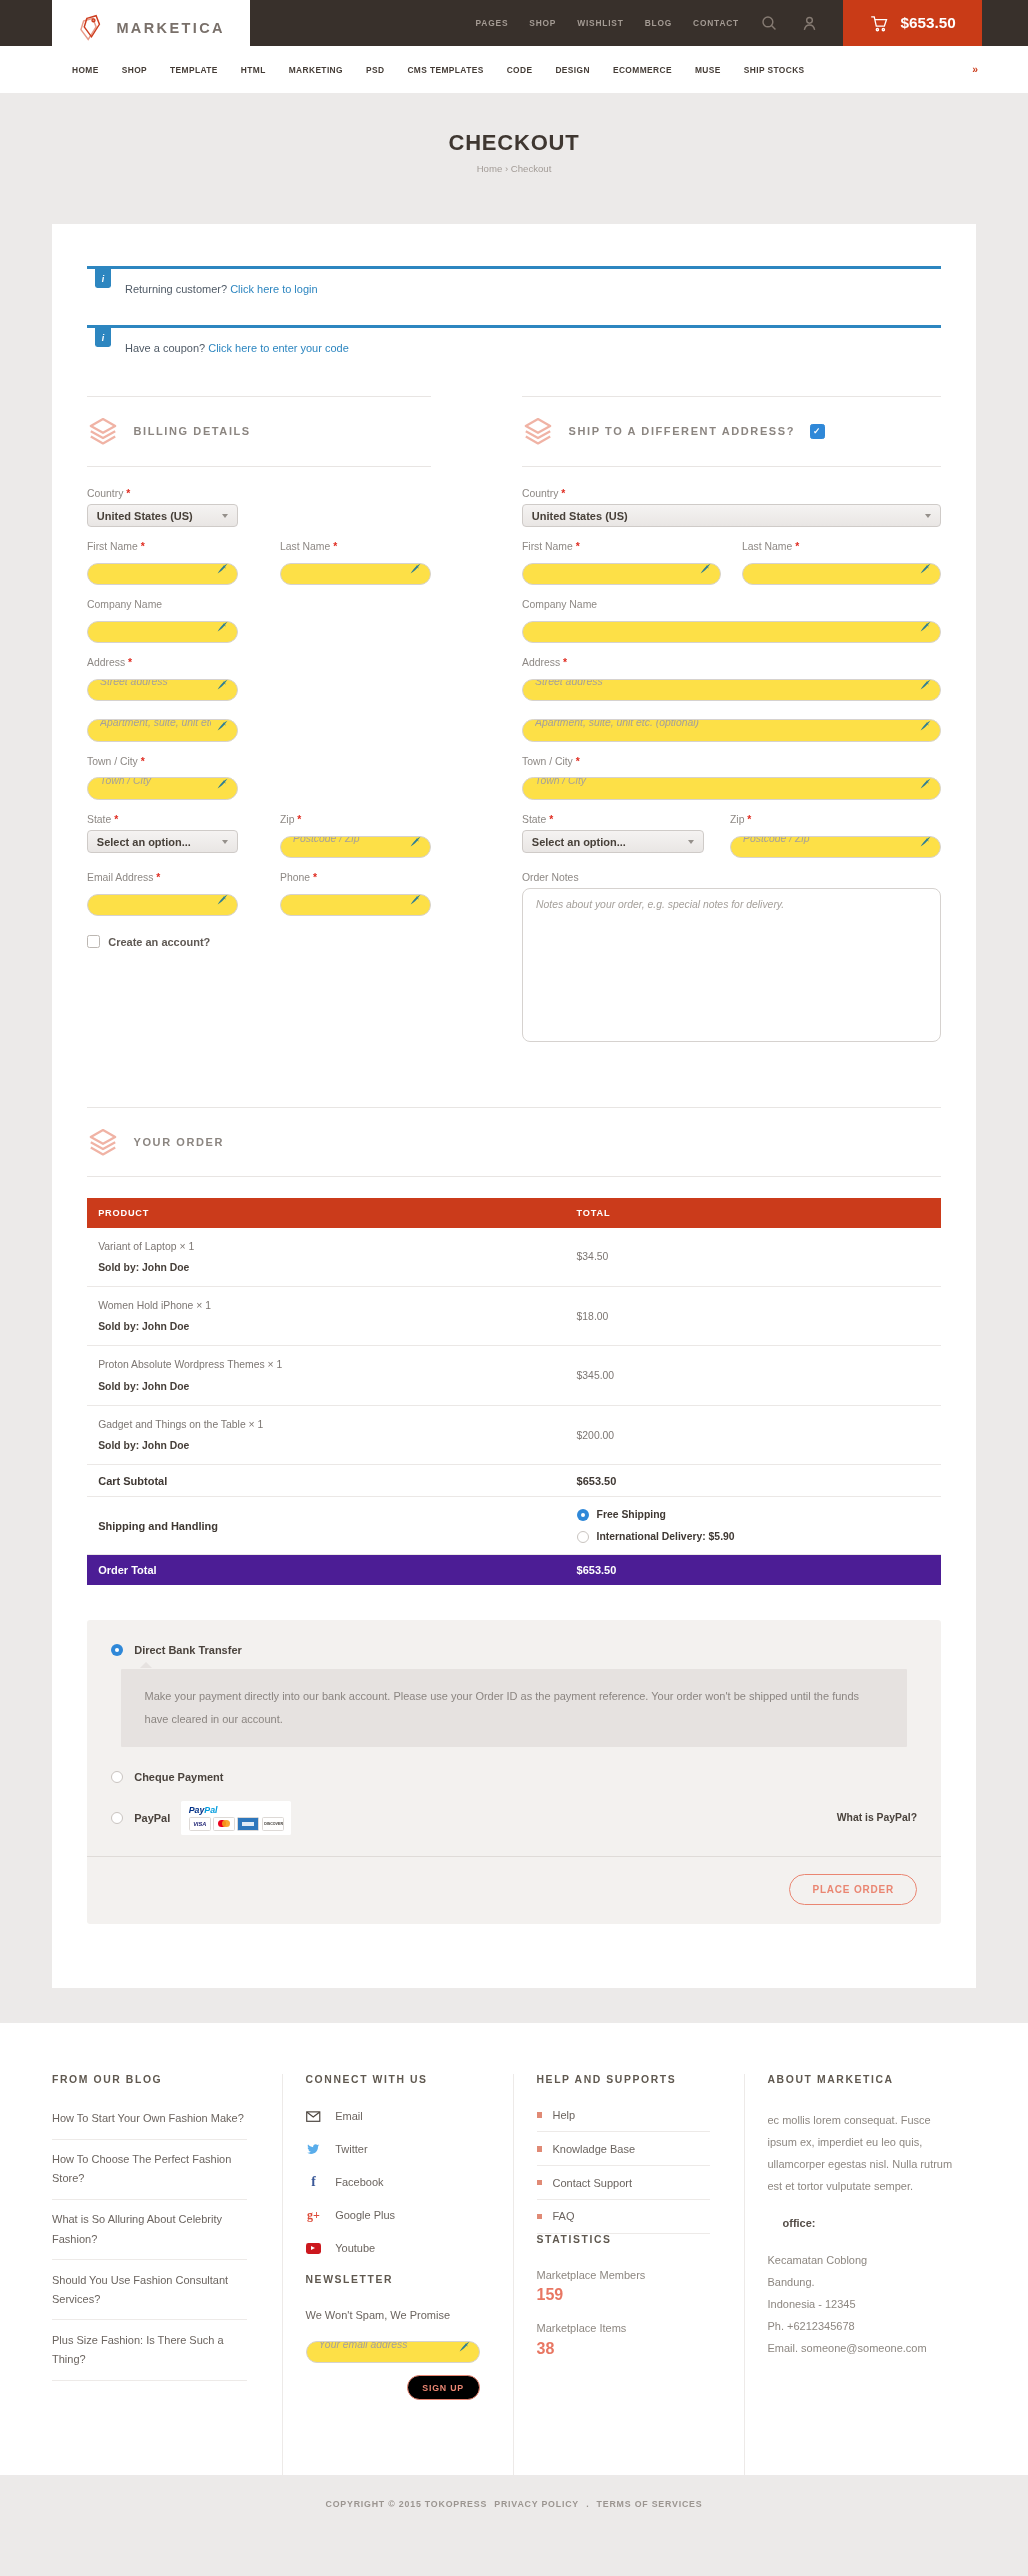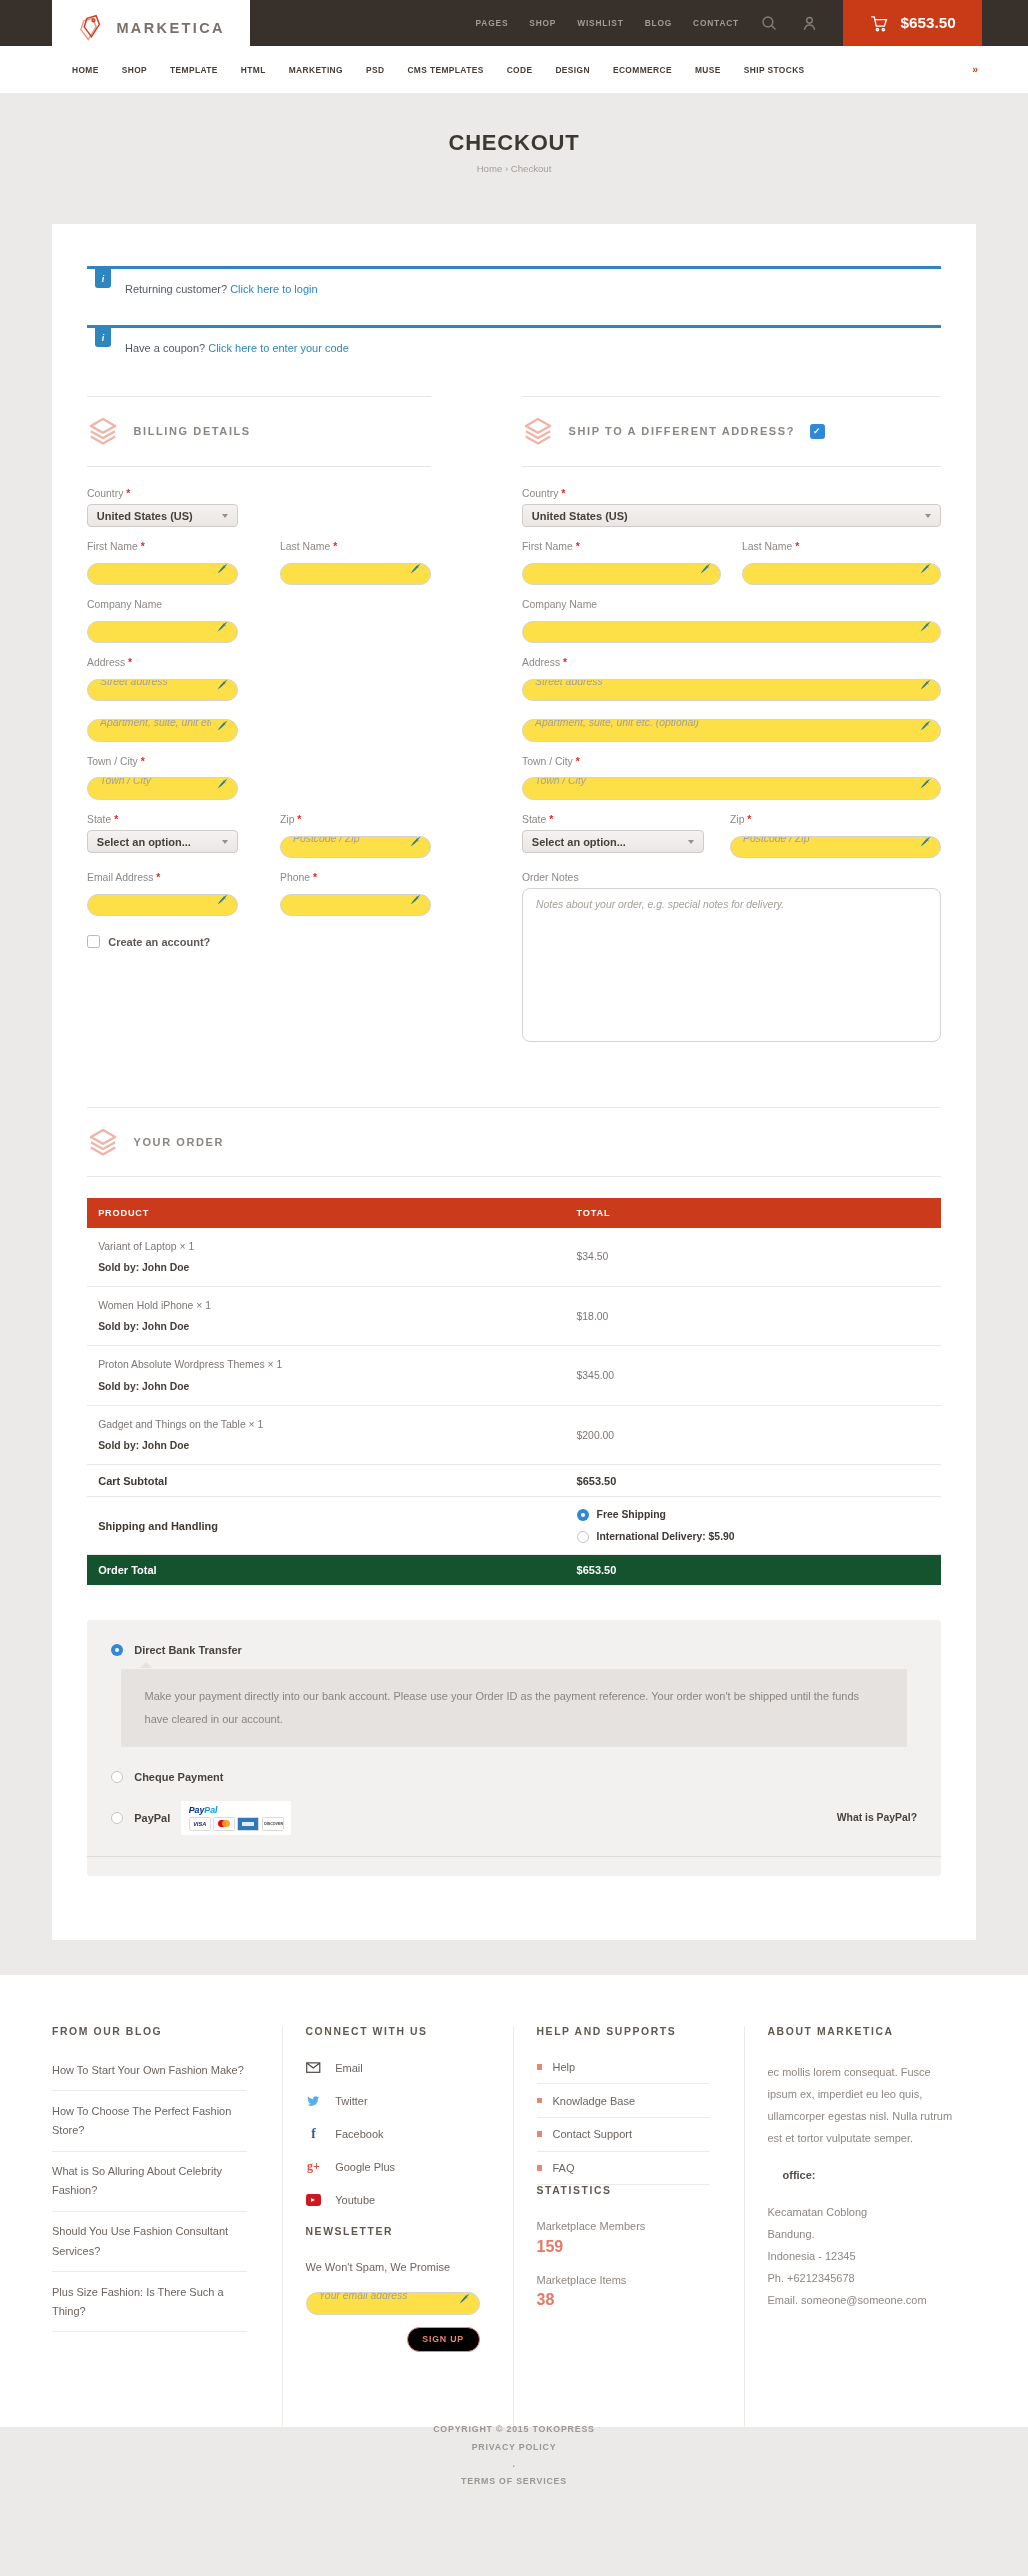--- a/index.html
+++ b/index.html
@@ -61,21 +61,21 @@
   .sold{font-weight:bold;color:#453e38;}
   .sub-row td{font-weight:bold;color:#3f3833;font-size:11px;padding:9.6px 11.2px;}
   .ship-row td{padding:11.2px;}
   .ship-label{font-weight:bold;color:#3f3833;font-size:11px;}
   .radio-line{display:flex;align-items:center;gap:8px;font-size:10.4px;font-weight:bold;color:#3f3833;}
   .radio-line + .radio-line{margin-top:10.4px;}
   .radio{width:12px;height:12px;border-radius:50%;box-sizing:border-box;display:inline-flex;align-items:center;justify-content:center;cursor:pointer;flex:none;}
   .radio.on{background:#2f88d8;}
   .radio.on .dot{width:4px;height:4px;border-radius:50%;background:#fff;}
   .radio.off{background:#fff;border:0.8px solid #c9c4c0;}
-  .total-row td{background:#14532d;color:#fff;font-weight:bold;font-size:11px;padding:8.8px 11.2px;border-bottom:none;}
+  .total-row td{background:#4c1d95;color:#fff;font-weight:bold;font-size:11px;padding:8.8px 11.2px;border-bottom:none;}
   
   .payment{background:#f3f1ef;border-radius:3.2px;padding:24px 24px 19px;margin-top:35px;}
   .pay-row{display:flex;align-items:center;gap:11.2px;font-size:11px;font-weight:bold;color:#4a433d;}
   .bank-desc{background:#e6e2e0;border-radius:1px;padding:16px 24px;margin:13px 9.6px 24px;position:relative;font-size:11px;color:#8b8581;line-height:2.1;}
   .bank-desc .pointer{position:absolute;top:-6.4px;left:19px;width:0;height:0;border-left:6.4px solid transparent;border-right:6.4px solid transparent;border-bottom:6.4px solid #e6e2e0;}
   .cheque-row{margin-bottom:17.7px;}
   .pp-box{background:#fff;padding:4px 7.2px;display:flex;flex-direction:column;gap:2.4px;border-radius:1.6px;}
   .pp-logo{font-size:8.8px;font-weight:bold;font-style:italic;color:#013087;}
   .pp-logo .pal{color:#019cde;}
   .chips{display:flex;gap:2.4px;}
@@ -116,21 +116,21 @@
   .help-item{display:flex;align-items:center;gap:10.4px;padding:10.4px 0;border-bottom:0.8px solid #edeae8;font-size:11px;color:#6b645f;width:94%;}
   .help-item:first-of-type{padding-top:0;}
   .bullet{width:5.6px;height:5.6px;background:#e08a75;flex:none;}
   .stats-head{margin-top:35px;}
   .stat-label{font-size:11px;color:#8d8781;margin:0 0 5.6px;}
   .stat-value{font-size:16px;font-weight:bold;color:#e87763;margin:0 0 17.7px;}
   .about-text{font-size:11px;color:#8d8781;line-height:2;margin:0 0 13px;width:190px;}
   .office-label{font-weight:bold;color:#554e48;font-size:11px;margin:15px;line-height:2;}
   .about-line{font-size:11px;color:#8d8781;line-height:2;margin:0;}
   
-  .copyright{height:57px;display:flex;align-items:center;justify-content:center;gap:7.2px;font-size:8.8px;font-weight:bold;letter-spacing:0.8px;color:#9b9590;flex-direction:column;}
+  .copyright{height:57px;display:flex;align-items:center;justify-content:center;gap:7.2px;font-size:8.8px;font-weight:bold;letter-spacing:0.8px;color:#9b9590;}
   .copyright a{color:#9b9590;}
 </style>
 </head>
 <body>
 
 <div class="topbar">
   <div class="logo-box">
     <svg width="29" height="30.5" viewBox="0 0 44 46">
       <g fill="none" stroke="#e89a88" stroke-width="2.2">
         <path d="M10 12 L24 8 L29 21 L17 40 L6 25 Z"></path>
@@ -534,20 +534,23 @@
             </span>
           <span class="chip disc">
               <i></i>
               <span>DISCOVER</span>
             </span>
         </span>
       </span>
       <a class="whatis">What is PayPal?</a>
     </div>
     <div class="pay-divider"></div>
+    <div class="place-row">
+      <button class="place-btn">PLACE ORDER</button>
+    </div>
   </div>
 </div>
 
 <footer class="footer">
   <div class="fcol divided">
     <h4>FROM OUR BLOG</h4>
     <a class="blog-item">How To Start Your Own Fashion Make?</a>
     <a class="blog-item">How To Choose The Perfect Fashion Store?</a>
     <a class="blog-item">What is So Alluring About Celebrity Fashion?</a>
     <a class="blog-item">Should You Use Fashion Consultant Services?</a>

